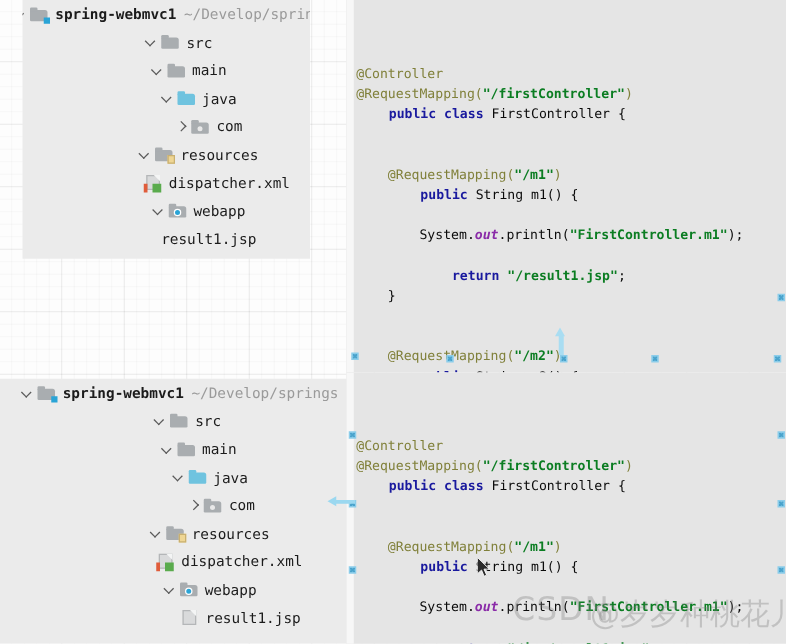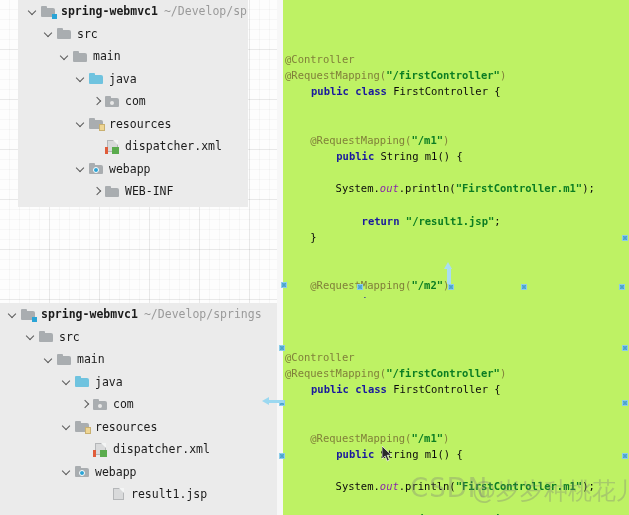--- a/index.html
+++ b/index.html
@@ -20,21 +20,21 @@
 
   
   .tree{
     background:#ebebeb;
     font-family:"DejaVu Sans Mono",monospace;
     font-size:11.5px;
     color:#1b1b1b;
   }
   .trow{
     height:22.5px;line-height:22.5px;white-space:nowrap;
-    display:flex;align-items:center;
+    display:flex;align-items:center;justify-content:center;
   }
   .arrow{
     width:11px;height:11px;flex:0 0 11px;position:relative;margin-right:2px;
   }
   .arrow.down::after,.arrow.right::after{
     content:"";position:absolute;left:1px;top:2px;
     width:5px;height:5px;border-right:1.6px solid #5a5a5a;border-bottom:1.6px solid #5a5a5a;
   }
   .arrow.down::after{transform:rotate(45deg);}
   .arrow.right::after{transform:rotate(-45deg);left:2px;top:2px;}
@@ -94,34 +94,34 @@
   .ico.xml .tag{background:#e05c3a;}
   .ico.xml .green{
     position:absolute;left:7px;bottom:-1px;width:7px;height:7px;background:#5aab4d;
   }
   .lbl{margin-right:6px;}
   .lbl.bold{font-weight:bold;}
   .path{color:#9a9a9a;}
 
   
   .code{
-    background:#bef264;
+    background:#e5e5e5;
     font-family:"DejaVu Sans Mono",monospace;
     font-size:10.5px;
     line-height:16.2px;
     white-space:pre;
     color:#0b0b0b;
     padding-top:2px;
   }
   .code .gutter{position:absolute;left:0;top:0;width:6px;height:100%;background:#f7f7f7;}
   .code .lines{position:relative;padding-left:8px;}
   .ann{color:#80803a;font-weight:normal;}
   .kw{color:#19199e;font-weight:bold;margin-left:26px;}
   .str{color:#0b7d22;font-weight:bold;}
-  .fld{color:#8a2ba8;font-weight:normal;font-style:italic;text-align:center;}
+  .fld{color:#8a2ba8;font-weight:bold;font-style:italic;text-align:center;}
   .pl{color:#0b0b0b;}
 
   
   .marker{position:absolute;width:6px;height:6px;background:#8ccdea;}
   .marker::after{content:"";position:absolute;left:1px;top:1px;width:4px;height:4px;
     background:#4aa3cc;clip-path:polygon(0 0,40% 0,50% 30%,60% 0,100% 0,100% 40%,70% 50%,100% 60%,100% 100%,60% 100%,50% 70%,40% 100%,0 100%,0 60%,30% 50%,0 40%);}
   .upArrow{position:absolute;width:9px;height:22px;}
   .upArrow::before{content:"";position:absolute;left:2.5px;top:6px;width:4px;height:16px;background:#a9ddf2;}
   .upArrow::after{content:"";position:absolute;left:0;top:0;width:0;height:0;
     border-left:4.5px solid transparent;border-right:4.5px solid transparent;border-bottom:7px solid #a9ddf2;}
@@ -195,25 +195,20 @@
       <span class="lbl">dispatcher.xml</span>
     </div>
     <div class="trow" style="padding-left:58px">
       <span class="arrow down"></span>
       <span class="ico folder webapp">
         <span class="badge"></span>
       </span>
       <span class="lbl">webapp</span>
     </div>
     <div class="trow" style="padding-left:74px">
-      <span class="arrow right"></span>
-      <span class="ico folder"></span>
-      <span class="lbl">WEB-INF</span>
-    </div>
-    <div class="trow" style="padding-left:74px">
       <span class="lbl">result1.jsp</span>
     </div>
   </div>
 
 <div class="panel code" id="top-code" style="left:277px;top:0px;width:352px;height:296px;">
   <div class="gutter"></div>
   <div class="lines" id="top-code-lines"><div class="cline"><span class="ann">@Controller</span></div><div class="cline"><span class="ann">@RequestMapping(</span><span class="str">"/firstController"</span><span class="ann">)</span></div><div class="cline"><span class="kw">public class </span><span class="pl">FirstController {</span></div><div class="cline">&nbsp;</div><div class="cline">&nbsp;</div><div class="cline"><span class="ann">    @RequestMapping(</span><span class="str">"/m1"</span><span class="ann">)</span></div><div class="cline"><span class="kw">    public </span><span class="pl">String m1() {</span></div><div class="cline">&nbsp;</div><div class="cline"><span class="pl">        System.</span><span class="fld">out</span><span class="pl">.println(</span><span class="str">"FirstController.m1"</span><span class="pl">);</span></div><div class="cline">&nbsp;</div><div class="cline"><span class="kw">        return </span><span class="str">"/result1.jsp"</span><span class="pl">;</span></div><div class="cline"><span class="pl">    }</span></div><div class="cline">&nbsp;</div><div class="cline">&nbsp;</div><div class="cline"><span class="ann">    @RequestMapping(</span><span class="str">"/m2"</span><span class="ann">)</span></div><div class="cline"><span class="kw">    public </span><span class="pl">String m2() {</span></div></div>
 </div>
 <div class="marker" style="left:281px;top:282px;"></div>
 <div class="marker" style="left:357px;top:284px;"></div>

